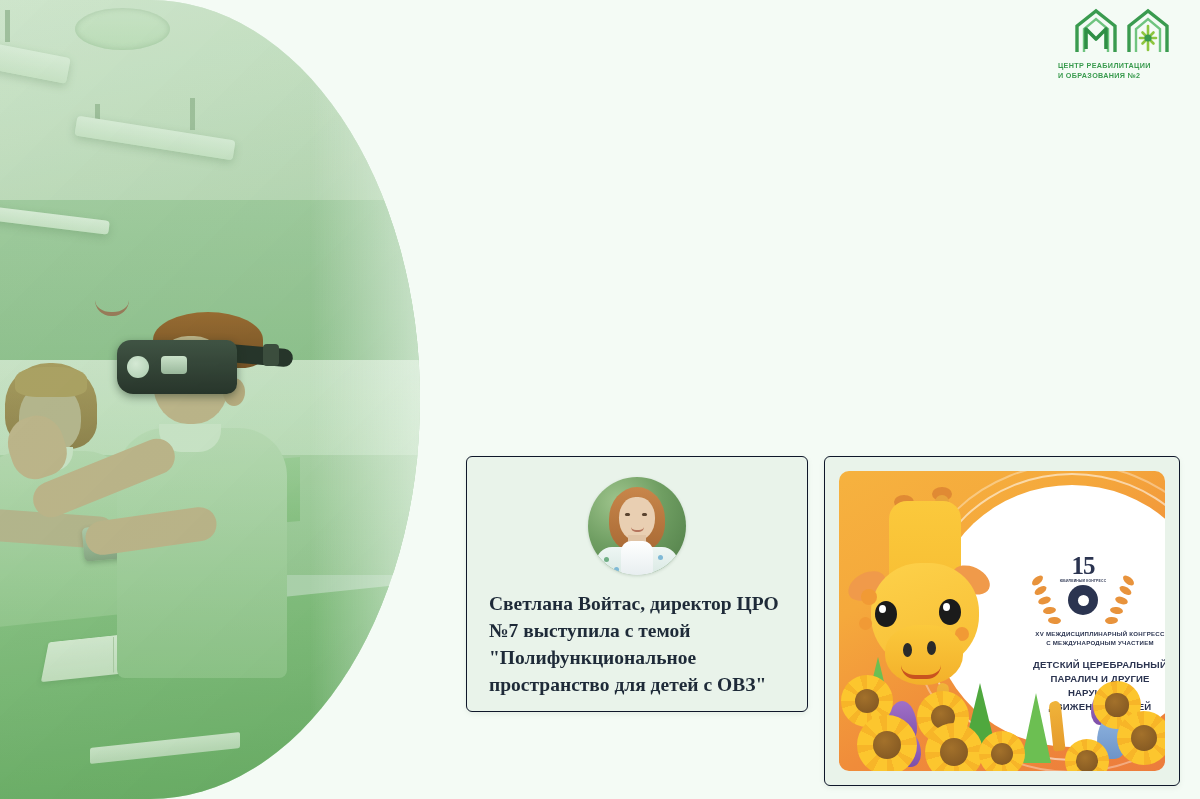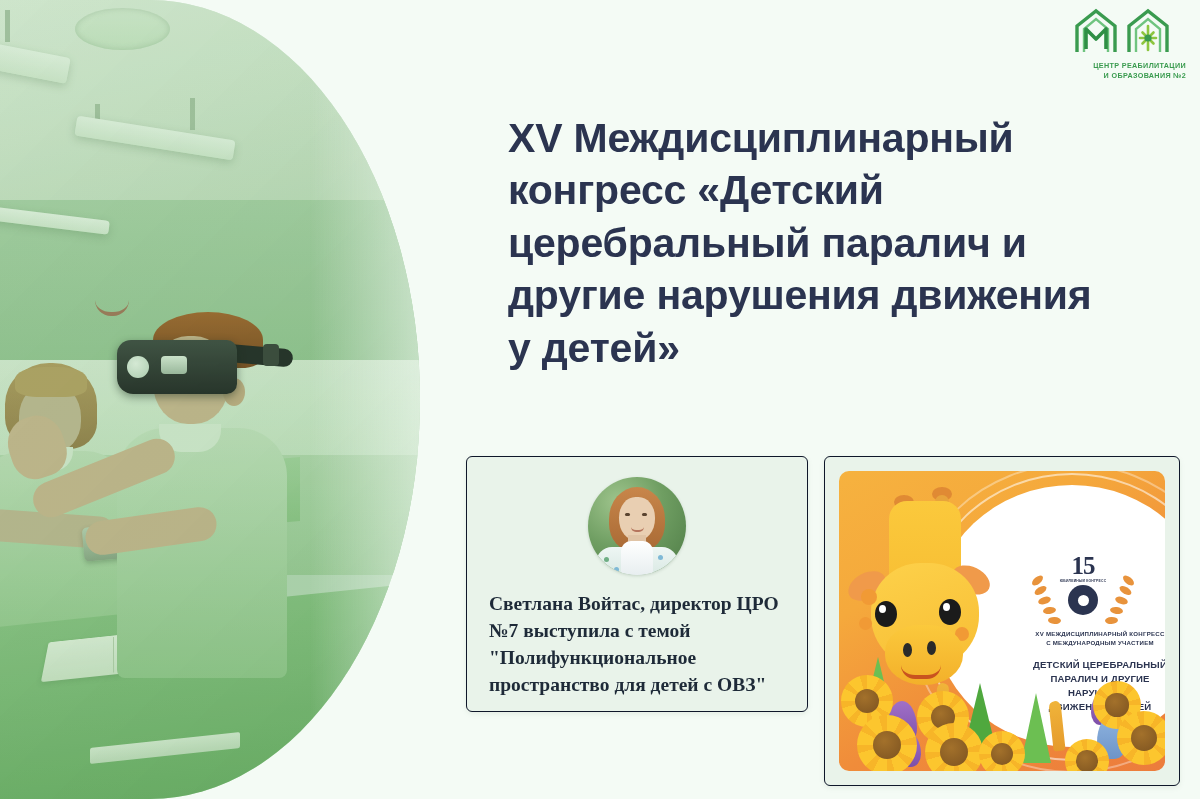--- a/index.html
+++ b/index.html
@@ -139,21 +139,21 @@
     mix-blend-mode: multiply;
   }
   .photo-fade-right {
     position: absolute; right: 0; top: 0; width: 110px; height: 100%;
     background: linear-gradient(90deg, rgba(244,251,245,0), rgba(244,251,245,.55));
   }
 
   
   .logo {
     position: absolute; right: 14px; top: 8px;
-    width: 128px; text-align: right;
+    width: 128px; text-align: left;
   }
   .logo-marks { display: flex; justify-content: center; gap: 6px; }
   .logo-text {
     margin-top: 3px;
     color: #3a9b4f;
     font-size: 7.2px;
     font-weight: 700;
     letter-spacing: .35px;
     line-height: 1.35;
   }
@@ -441,21 +441,20 @@
           <circle cx="23" cy="30" r="3.6" fill="#3a9b4f"></circle>
         </svg>
       </span>
     </div>
     <div class="logo-text">
       <div>ЦЕНТР РЕАБИЛИТАЦИИ</div>
       <div>И ОБРАЗОВАНИЯ №2</div>
     </div>
   </div>
 
-  <h1 class="title">XV Междисциплинарный конгресс «Детский церебральный паралич и другие нарушения движения у детей»</h1>
 
   <div class="card card-speaker">
     <div class="avatar-wrap">
       <div class="avatar">
         <div class="av-hair"></div>
         <div class="av-face"></div>
         <div class="av-eye l"></div>
         <div class="av-eye r"></div>
         <div class="av-mouth"></div>
         <div class="av-neck"></div>

